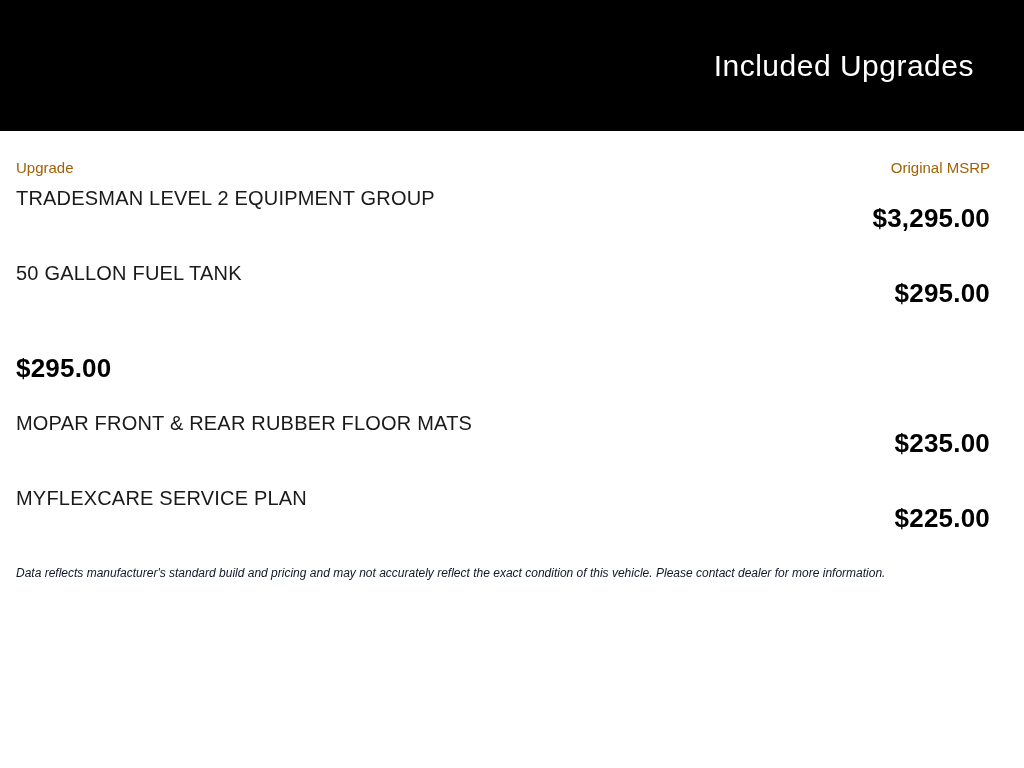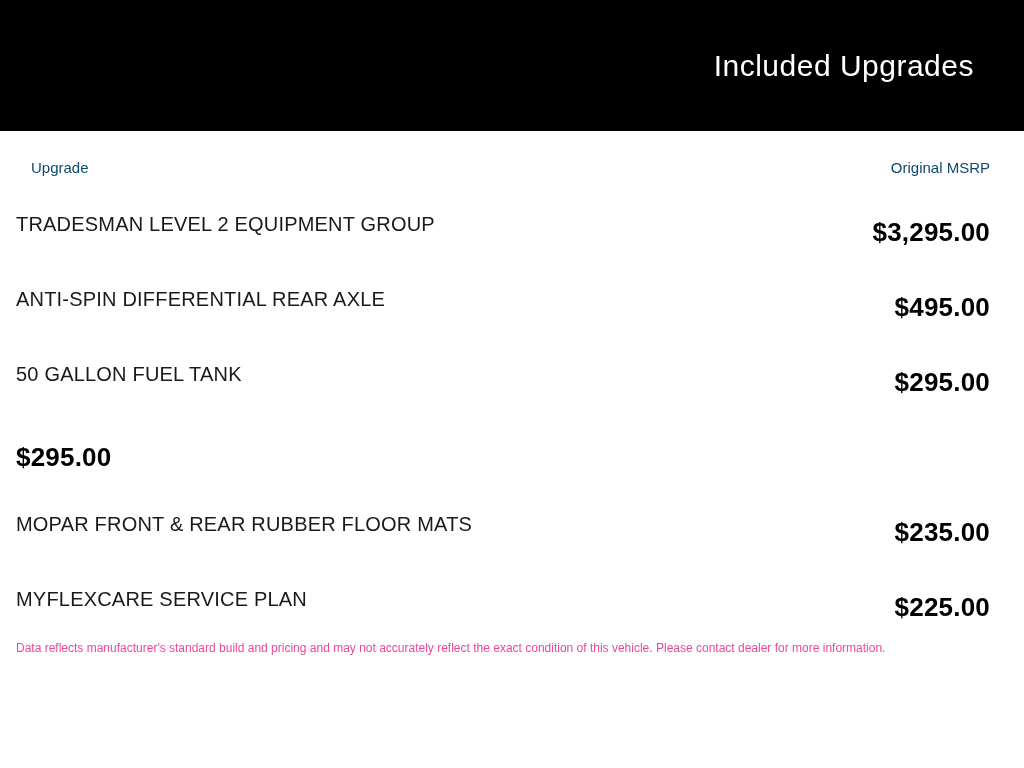--- a/index.html
+++ b/index.html
@@ -35,52 +35,52 @@
     padding: 0 34px 0 16px;
   }
   .col-headers {
     display: flex;
     justify-content: space-between;
     align-items: baseline;
     padding-top: 28px;
     height: 50px;
   }
   .col-header {
-    color: #0c4a6e;
+    color: #a16207;
     font-size: 15px;
     font-weight: 400;
-    margin-left: 15px;
   }
   .rows {
     margin-top: 6px;
   }
   .row {
     height: 75px;
     display: flex;
     justify-content: space-between;
-    align-items: center;
+    align-items: flex-start;
     gap: 16px;
   }
   .row-name {
     color: #1a1a1a;
     font-size: 20px;
     font-weight: 400;
     letter-spacing: 0.2px;
   }
   .row-price {
     color: #000000;
     font-size: 26px;
     font-weight: 700;
     letter-spacing: 0.2px;
     margin-top: 16px;
   }
   .disclaimer {
     margin-top: 4px;
-    color: #ec4899;
+    color: #0f172a;
     font-size: 12px;
+    font-style: italic;
   }
 </style>
 </head>
 <body>
 
 <div class="page">
 
   <div class="hero">
     <div class="hero-title">Included Upgrades</div>
   </div>
@@ -92,24 +92,20 @@
       <div class="col-header">Original MSRP</div>
     </div>
 
     <div class="rows" id="rows-container">
   <div class="row">
     <div class="row-name">TRADESMAN LEVEL 2 EQUIPMENT GROUP</div>
     <div class="row-price">$3,295.00</div>
   </div>
 
 
-  <div class="row">
-    <div class="row-name">ANTI-SPIN DIFFERENTIAL REAR AXLE</div>
-    <div class="row-price">$495.00</div>
-  </div>
 
   <div class="row">
     <div class="row-name">50 GALLON FUEL TANK</div>
     <div class="row-price">$295.00</div>
   </div>
 
   <div class="row">
     <div class="row-price">$295.00</div>
   </div>
 

